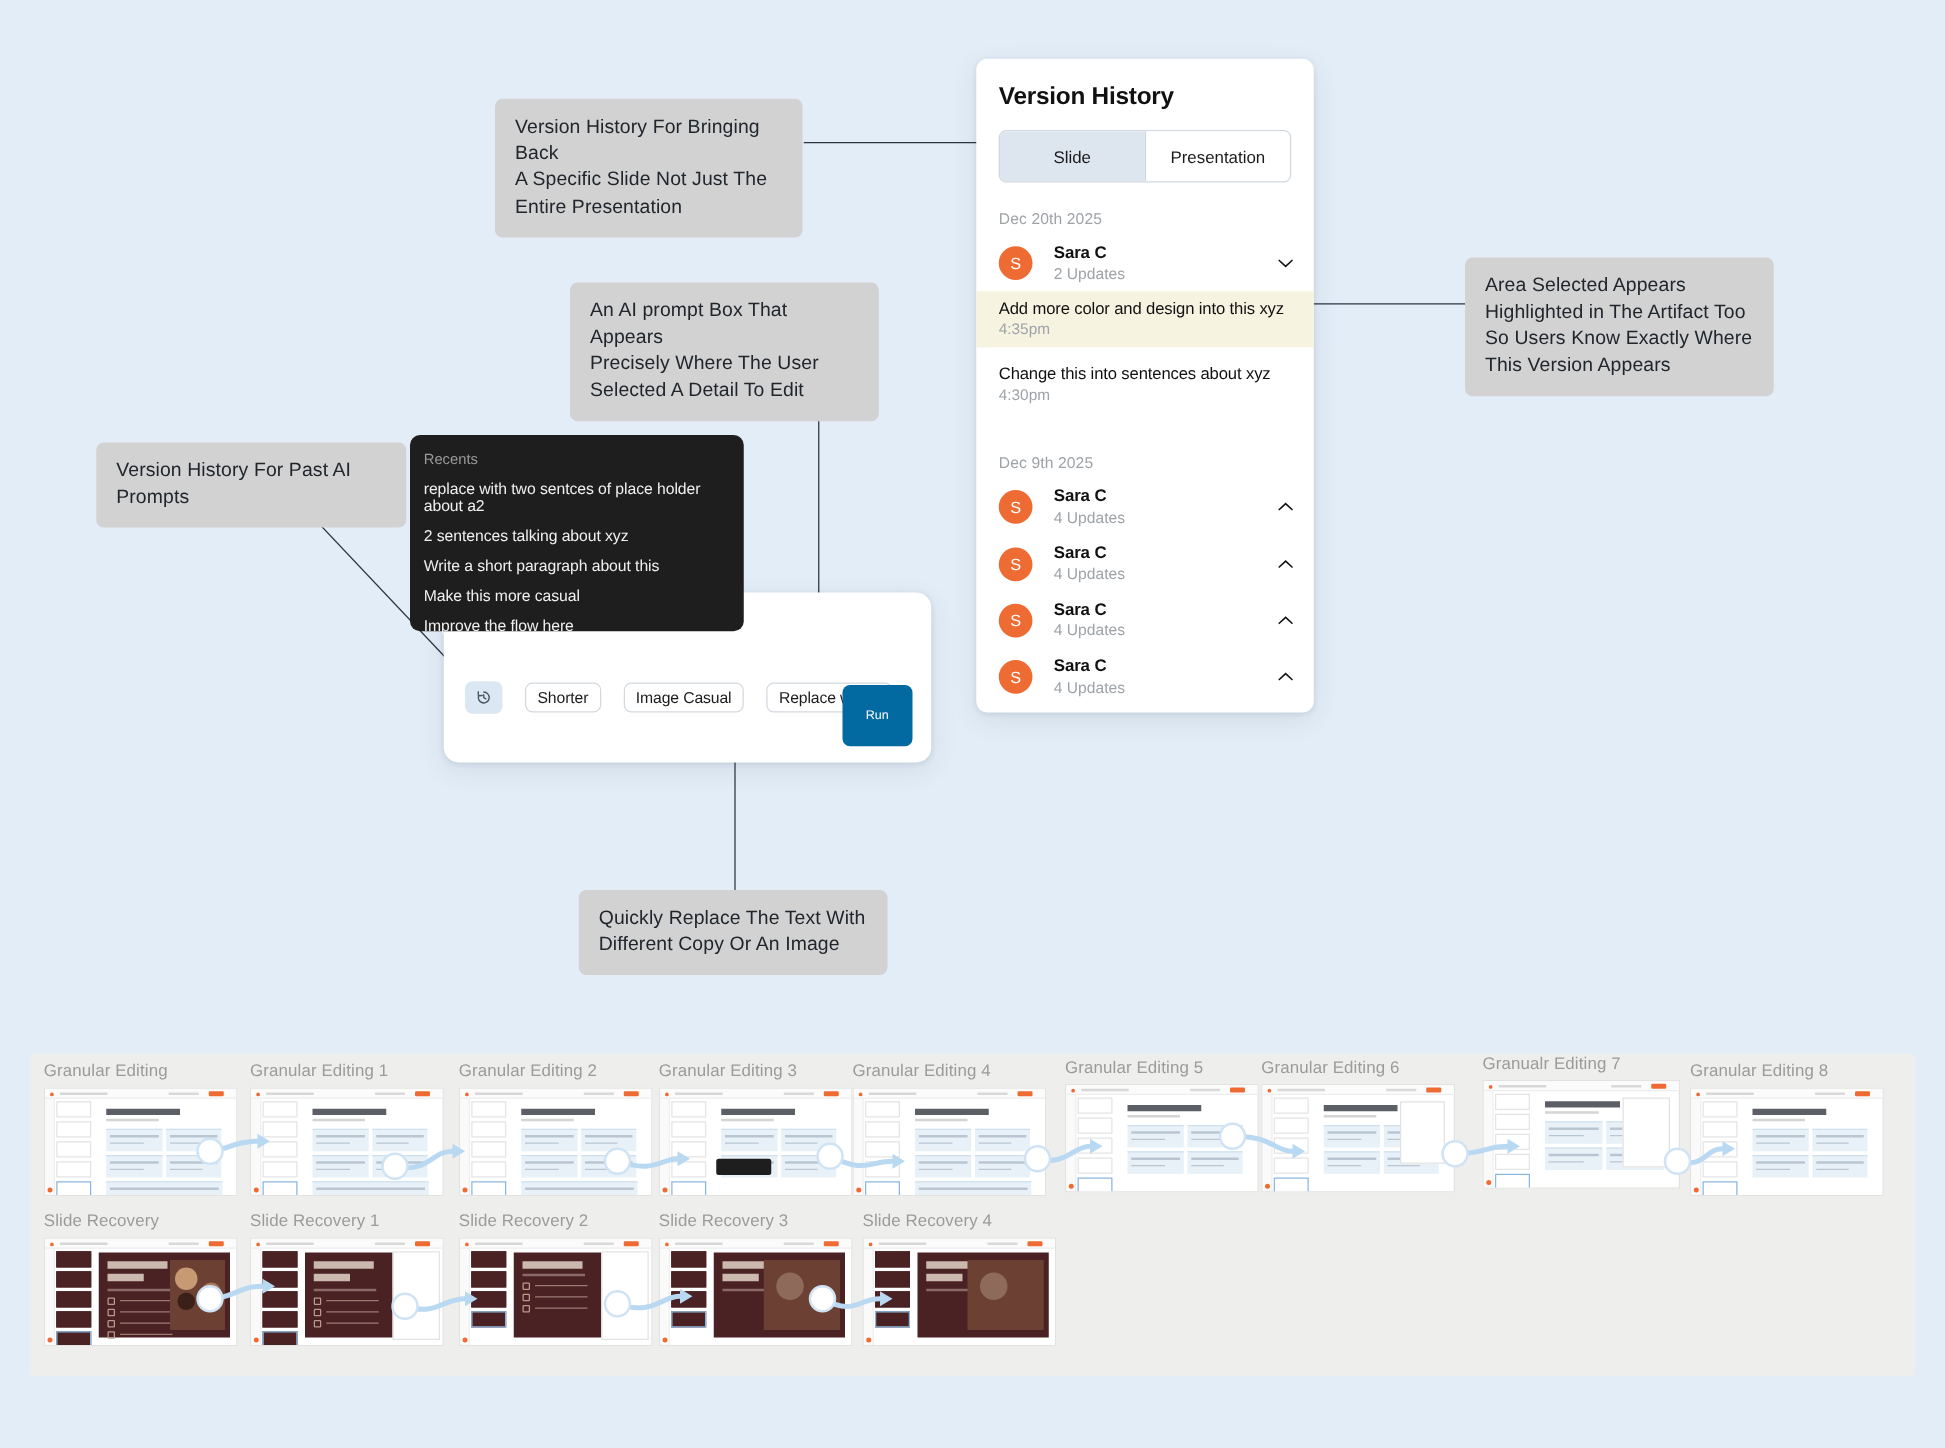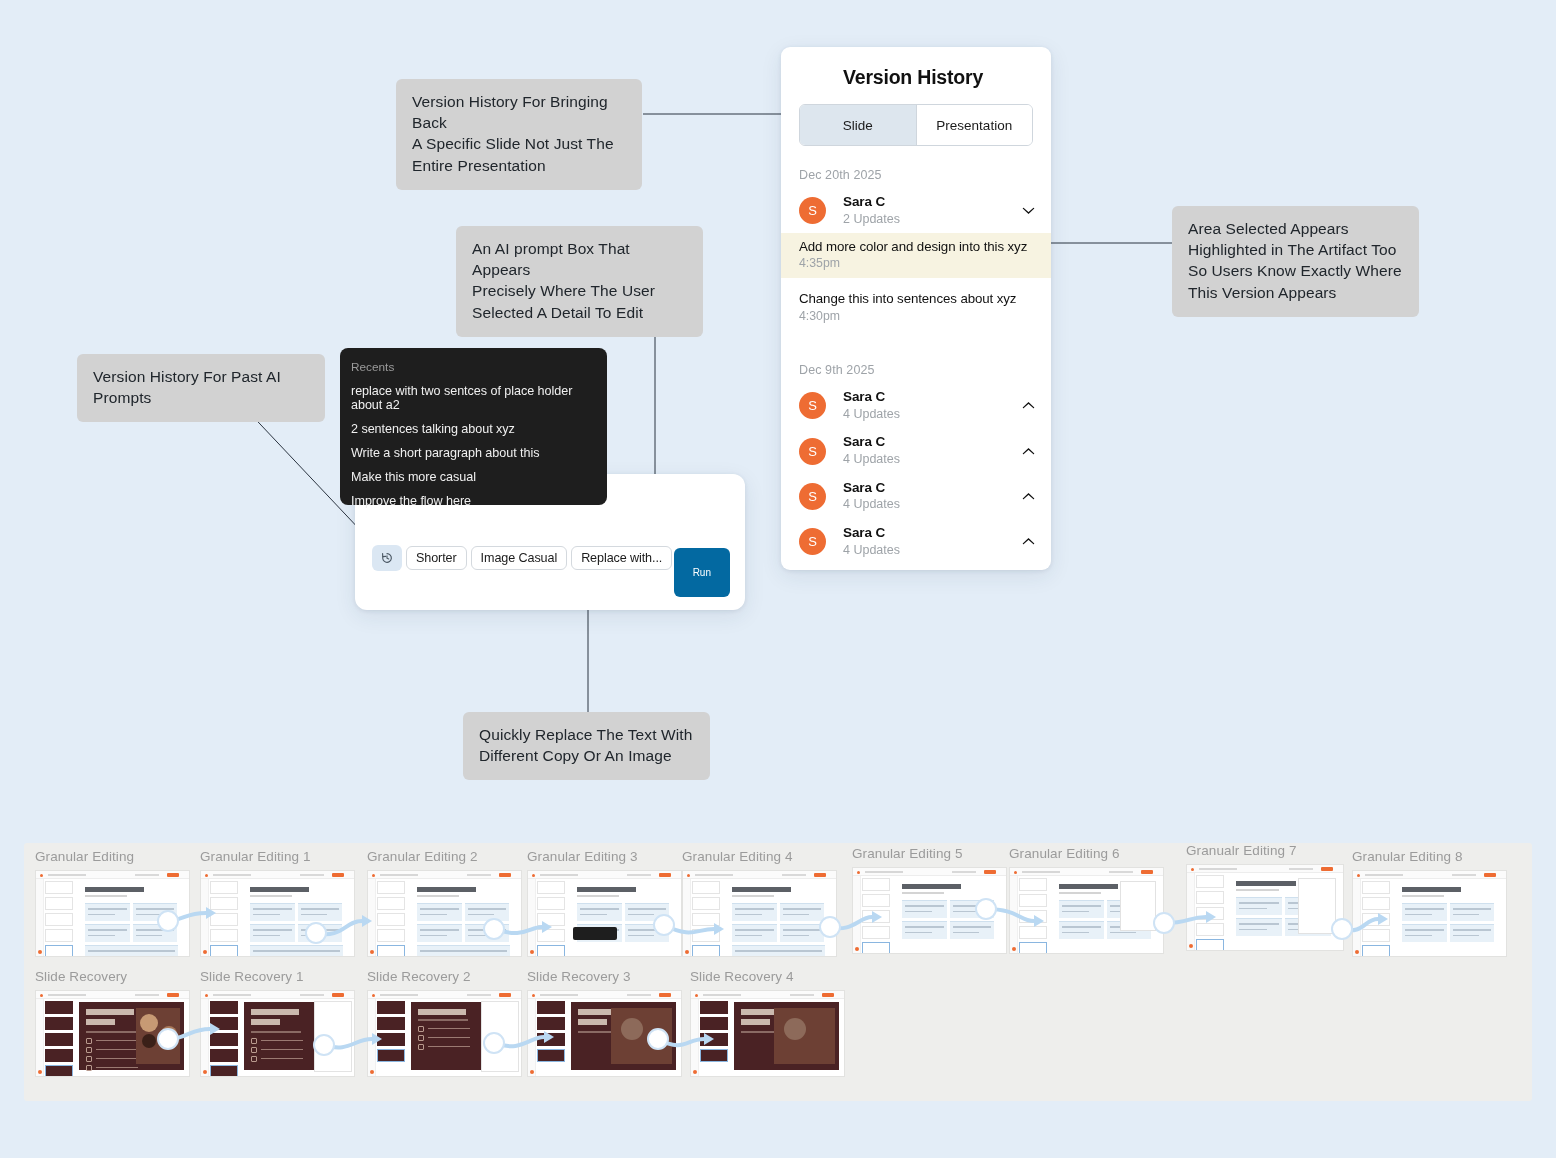--- a/index.html
+++ b/index.html
@@ -27,21 +27,20 @@
   
   #version-history {
     position:absolute; left:781px; top:47px; width:270px; height:523px;
     background:#fff; border-radius:9px; z-index:4;
     box-shadow:0 1px 4px rgba(30,50,80,.10), 0 6px 22px rgba(30,50,80,.09);
     padding:0;
   }
   #version-history .vh-title {
     font-size:19.5px; font-weight:700; color:#111; letter-spacing:-0.2px;
     padding:19px 0 0 18px;
-    margin-left:44px;
   }
   .segmented {
     margin:15px 18px 0 18px; height:42px;
     display:flex; border:1px solid #cfd6dd; border-radius:6px; overflow:hidden;
     background:#fff;
   }
   .segmented .seg {
     flex:1; display:flex; align-items:center; justify-content:center;
     font-size:13.5px; color:#1b1b1b; background:#fff; cursor:pointer;
   }
@@ -66,39 +65,39 @@
   .vh-entry.highlight { background:#f7f3e1; padding-top:5px; padding-bottom:5px; }
   .vh-entry .txt { font-size:13.3px; color:#111; line-height:1.3; letter-spacing:-.1px; }
   .vh-entry .time { font-size:12.3px; color:#9ea3a8; line-height:1.45; }
 
   
   #ai-prompt-card {
     position:absolute; left:355px; top:474px; width:390px; height:136px;
     background:#fff; border-radius:12px; z-index:4;
     box-shadow:0 1px 4px rgba(30,50,80,.10), 0 6px 22px rgba(30,50,80,.09);
   }
-  #prompt-toolbar { position:absolute; left:17px; top:71px; display:flex; align-items:center; gap:4px; }
+  #prompt-toolbar { position:absolute; left:17px; top:71px; display:flex; align-items:center; gap:18px; }
   .hist-btn {
     width:30px; height:26px; border-radius:6px; background:#dbe7f3;
     display:flex; align-items:center; justify-content:center; cursor:pointer;
   }
   .chip {
     height:24px; padding:0 9px; border:1px solid #d4d9de; border-radius:6px;
     background:#fff; font-size:12.6px; color:#1b1b1b; display:flex; align-items:center;
     cursor:pointer; letter-spacing:-.1px;
   }
   #run-button {
     position:absolute; right:15px; bottom:13px;
     background:#0369a1; color:#fff; font-size:10px;
     border:none; border-radius:6px; padding:19px 19px; cursor:pointer;
   }
 
   
   #recents-menu {
-    position:absolute; left:340px; top:348px; width:267px; height:157px;
+    position:absolute; left:328px; top:348px; width:267px; height:157px;
     background:#1e1e1e; border-radius:8px; z-index:5;
     padding:12px 0 8px 0;
   }
   #recents-menu .rec-title { font-size:11.8px; color:#9b9b9b; padding:0 0 5px 11px; }
   #recents-menu .rec-item {
     font-size:12.6px; color:#f0f0f0; padding:5px 11px; cursor:pointer; letter-spacing:-.05px;
   }
 
   
   #gallery {

